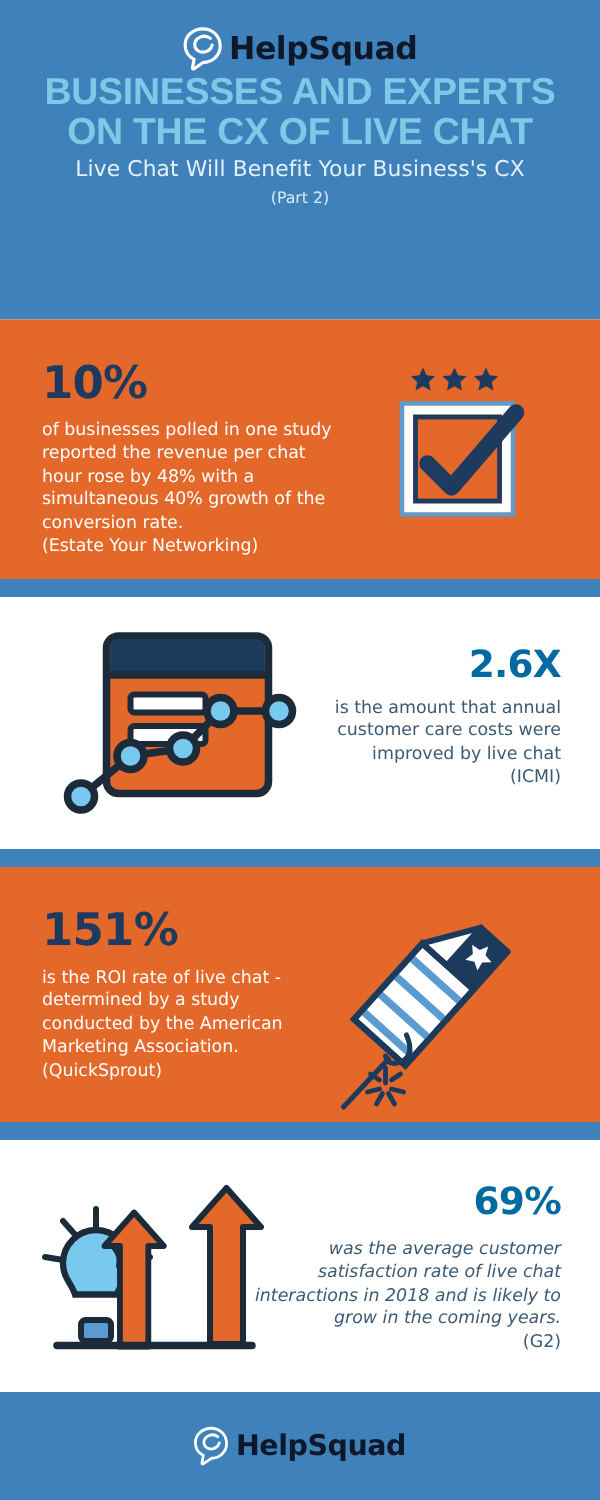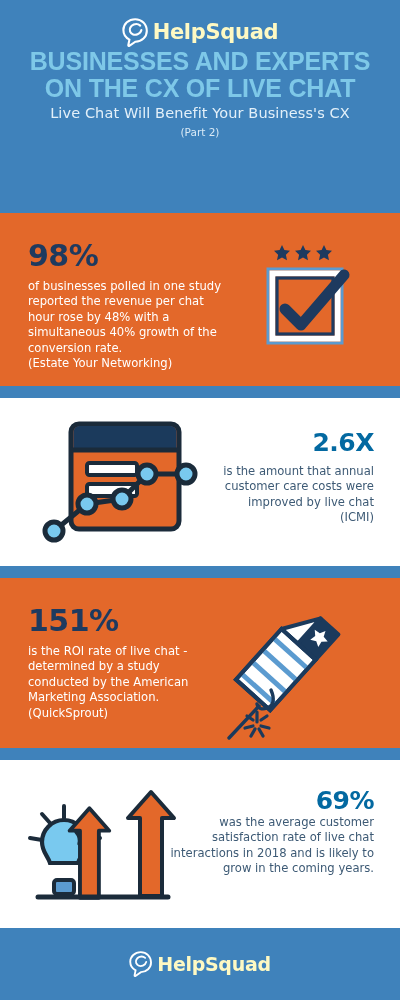--- a/index.html
+++ b/index.html
@@ -21,21 +21,21 @@
     width:400px; height:213px;
     background:#3f82bb;
     display:flex; flex-direction:column; align-items:center;
   }
   .logo-row {
     display:flex; align-items:center; justify-content:center;
     gap:4px; margin-top:16px; height:32px;
   }
   .logo-mark { width:27px; height:29px; display:block; }
   .logo-text {
-    color:#fef9c3; font-size:21px; font-weight:bold;
+    color:#0f172a; font-size:21px; font-weight:bold;
     letter-spacing:-0.3px;
     font-family:"DejaVu Sans", sans-serif;
   }
   .main-title {
     width:360px;
     text-align:center;
     color:#7ec8e8;
     font-weight:bold;
     font-size:25px;
     line-height:1.06;
@@ -119,21 +119,21 @@
 
     <div class="main-title">BUSINESSES AND EXPERTS ON THE CX OF LIVE CHAT</div>
     <div class="subtitle">Live Chat Will Benefit Your Business's CX</div>
     <div class="part-label">(Part 2)</div>
   </div>
 
   <div class="section sec-orange" style="top:213px;height:173px;">
     <div class="sec-inner">
 
       <div class="stat-block align-left" style="left:28px; top:28px; width:200px;">
-        <div class="stat-num num-navy">98%</div>
+        <div class="stat-num num-navy">10%</div>
         <div class="stat-body body-white" style="margin-top:8px;">of businesses polled in one study reported the revenue per chat hour rose by 48% with a simultaneous 40% growth of the conversion rate.</div>
         <div class="stat-body body-white">(Estate Your Networking)</div>
       </div>
 
       <div style="position:absolute; left:265px; top:30px;">
         <svg width="100" height="115" viewBox="0 0 100 115">
 
           <g fill="#1e3a5f">
             <path d="M17 2 l2.4 5.1 5.6.7 -4.1 3.9 1.1 5.6 -5-2.8 -5 2.8 1.1-5.6 -4.1-3.9 5.6-.7z"></path>
             <path d="M38 2 l2.4 5.1 5.6.7 -4.1 3.9 1.1 5.6 -5-2.8 -5 2.8 1.1-5.6 -4.1-3.9 5.6-.7z"></path>
@@ -257,21 +257,22 @@
 
           <path d="M86 116 L86 38 L74 38 L97 12 L120 38 L108 38 L108 116 Z" fill="#e3682a" stroke="#1b2b3a" stroke-width="4.5" stroke-linejoin="round" transform="translate(-22,18) scale(0.86) translate(0,0)"></path>
           <path d="M86 116 L86 38 L74 38 L97 12 L120 38 L108 38 L108 116 Z" fill="#e3682a" stroke="#1b2b3a" stroke-width="4" stroke-linejoin="round" transform="translate(26,0)"></path>
 
           <line x1="10" y1="117" x2="140" y2="117" stroke="#1b2b3a" stroke-width="5" stroke-linecap="round"></line>
         </svg>
       </div>
 
       <div class="stat-block align-right" style="right:26px; top:28px; width:215px;">
         <div class="stat-num num-orange">69%</div>
-        <div class="stat-body body-navy" style="margin-top:2px;">was the average customer satisfaction rate of live chat interactions in 2018 and is likely to grow in the coming years.</div>
+        <div class="stat-body body-navy" style="margin-top:12px;font-style:italic;">was the average customer satisfaction rate of live chat interactions in 2018 and is likely to grow in the coming years.</div>
+        <div class="stat-body body-navy">(G2)</div>
       </div>
 
     </div>
   </div>
 
   <div class="footer">
     <div class="logo-row">
       <span class="logo-mark">
         <svg width="24" height="26" viewBox="0 0 27 29">
           <path d="M13.2 1.2C6.6 1.2 1.4 6 1.4 12c0 4.1 2.4 7.7 6 9.6l-1.1 5.6c-.1.6.5 1 1 .7l6.1-4.2c6.4-.2 11.4-4.9 11.4-10.8C24.8 6 19.7 1.2 13.2 1.2z" fill="none" stroke="#ffffff" stroke-width="2.1"></path>

